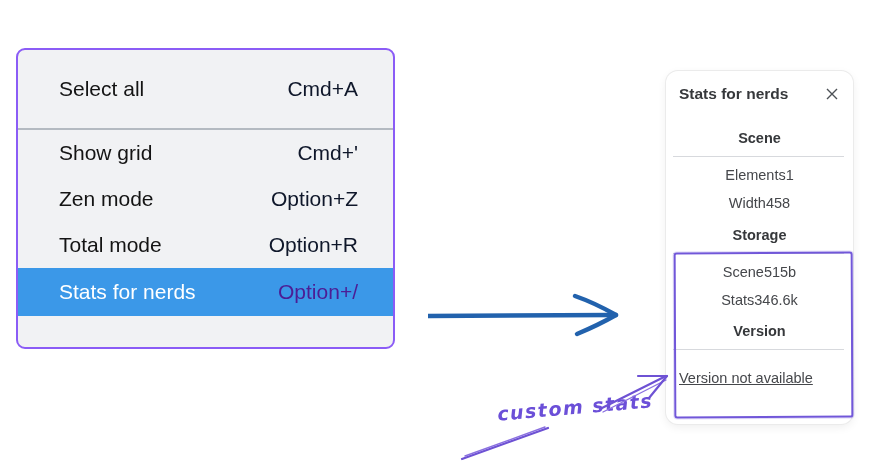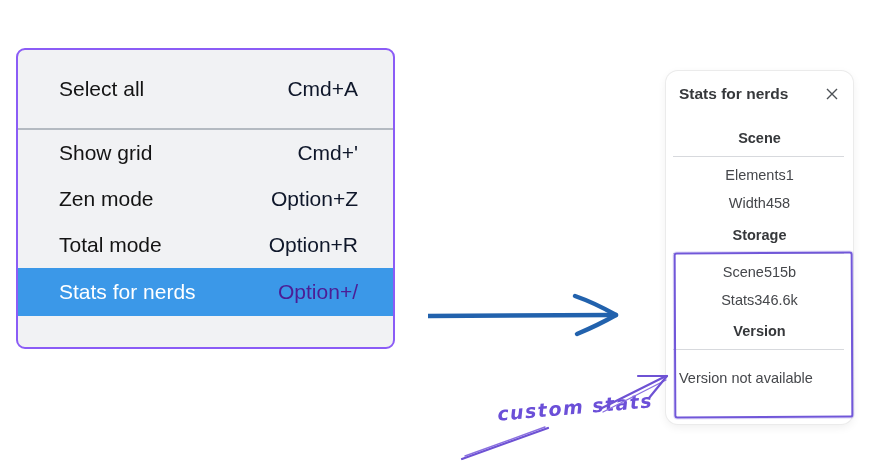--- a/index.html
+++ b/index.html
@@ -54,21 +54,21 @@
   }
   .sec-header{
     text-align:center;font-weight:700;color:#36383b;
     line-height:26px;font-size:14.5px;
   }
   .sec-header.scene{margin-top:20px;}
   .panel hr{
     border:none;border-top:1px solid #d7d9dd;margin:5px -4px 4px -6px;
   }
   .stat-row{display:flex;justify-content:center;line-height:28px;}
-  .ver-note{line-height:28px;margin-top:14px;}
+  .ver-note{line-height:28px;margin-top:14px;text-decoration:underline;}
 
   
   .hl-box{
     position:absolute;left:8px;top:181px;width:175px;height:162px;
     border:2px solid #7157d9;border-radius:3px;
     transform:rotate(-.25deg);
     box-shadow:0 0 0 1px rgba(113,87,217,.22);
     pointer-events:none;
   }
 

